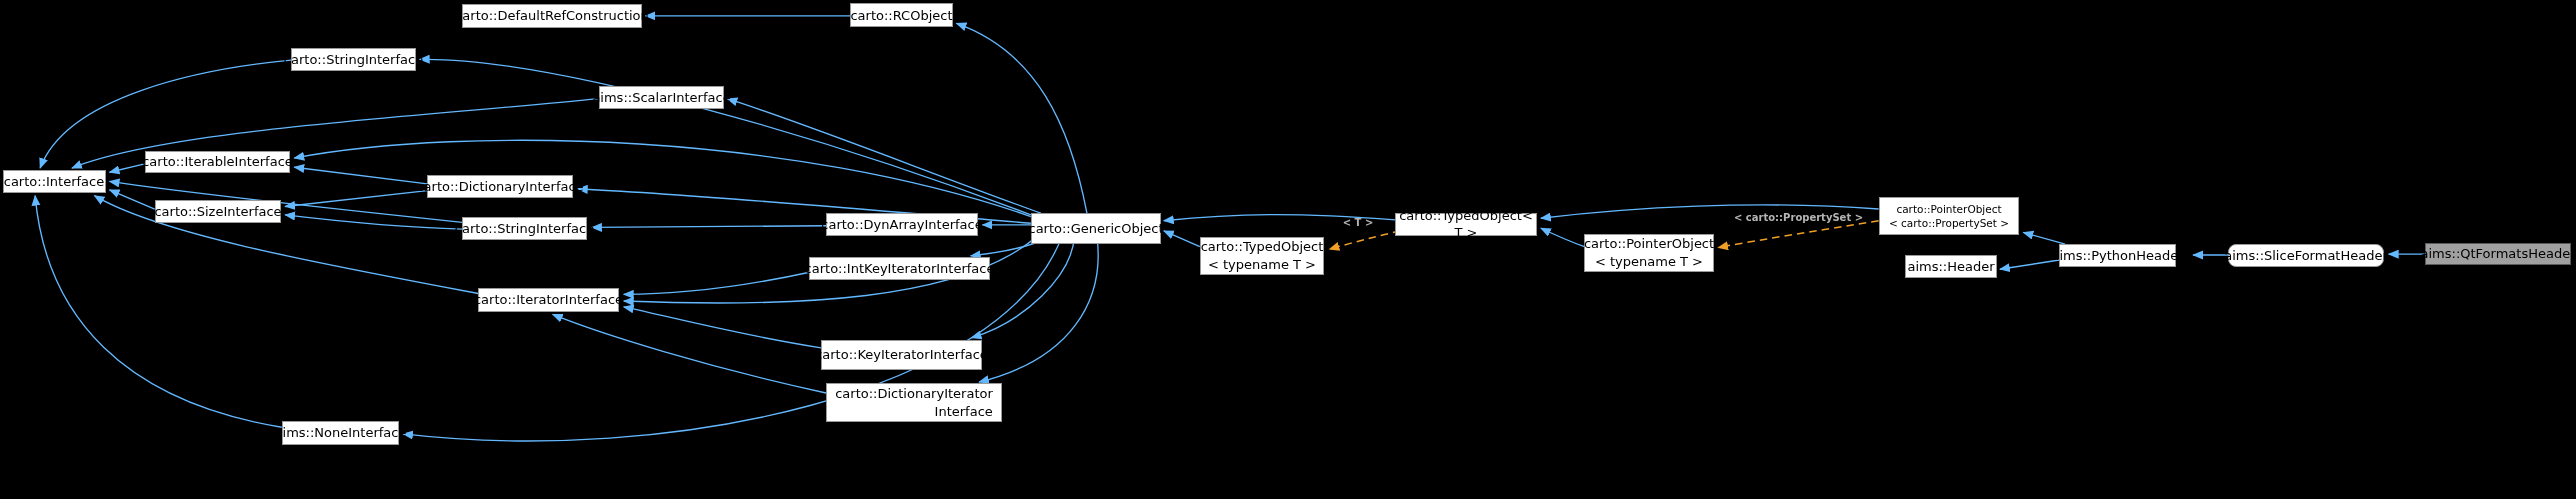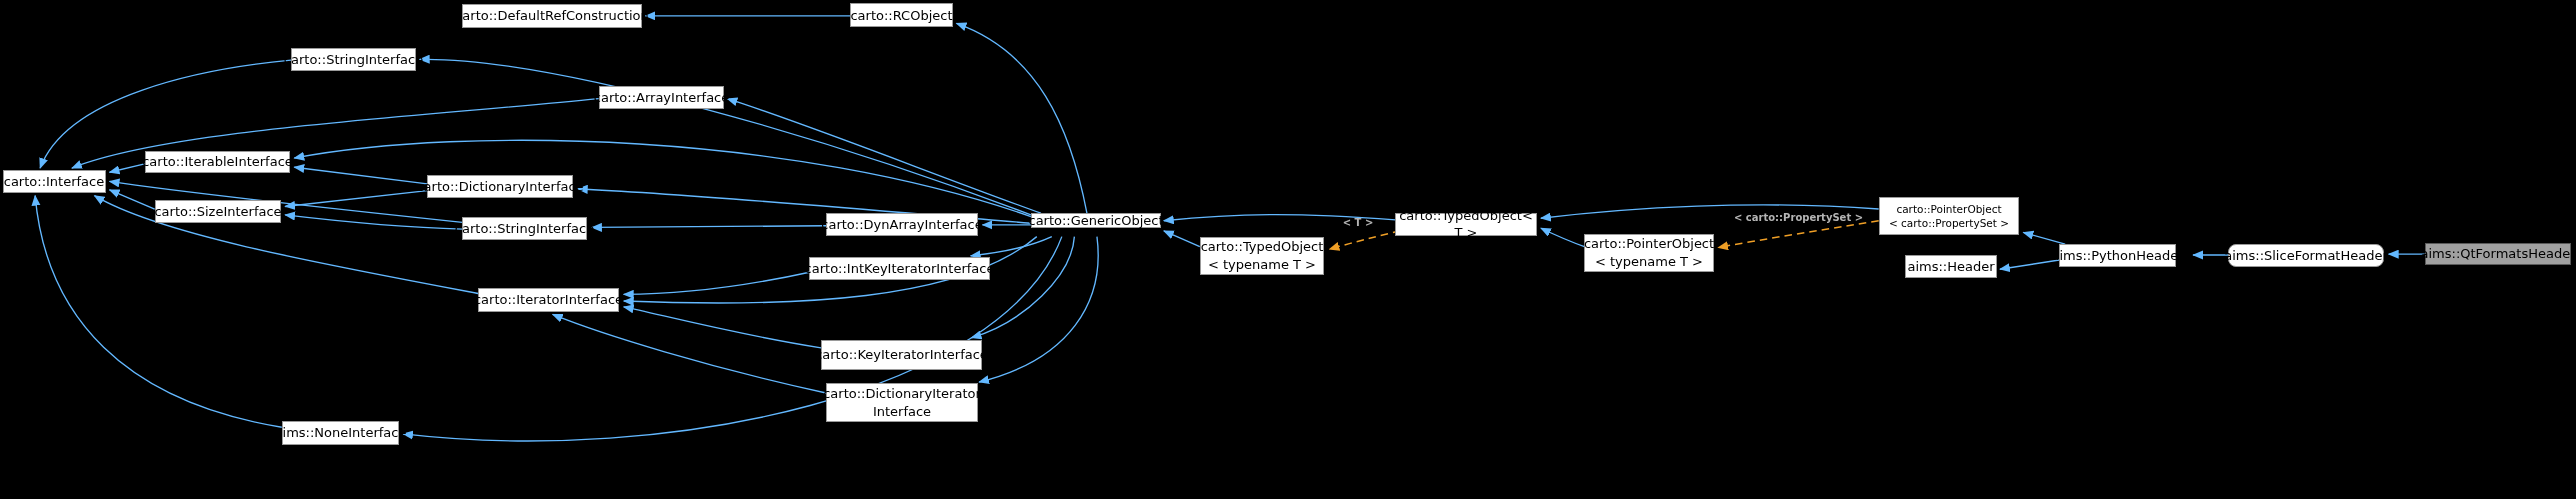--- a/index.html
+++ b/index.html
@@ -91,44 +91,44 @@
   </svg>
 
   <div class="node" style="left:2.5px;top:170px;width:103px;height:23.4px;">carto::Interface</div>
 
   <div class="node" style="left:291px;top:48px;width:125px;height:22.6px;">carto::StringInterface</div>
 
   <div class="node" style="left:462px;top:4.2px;width:180px;height:23.4px;">carto::DefaultRefConstruction</div>
 
   <div class="node" style="left:850px;top:3.3px;width:103px;height:24px;">carto::RCObject</div>
 
-  <div class="node" style="left:599px;top:86px;width:125px;height:22.6px;">carto::ArrayInterface</div>
+  <div class="node" style="left:599px;top:86px;width:125px;height:22.6px;">aims::ScalarInterface</div>
 
   <div class="node" style="left:145px;top:151px;width:145px;height:22px;">carto::IterableInterface</div>
 
   <div class="node" style="left:155px;top:200px;width:126px;height:22.6px;">carto::SizeInterface</div>
 
   <div class="node" style="left:427px;top:175px;width:146px;height:23.4px;">carto::DictionaryInterface</div>
 
   <div class="node" style="left:462px;top:217px;width:125px;height:22.6px;">carto::StringInterface</div>
 
   <div class="node" style="left:826px;top:213px;width:152px;height:23.4px;text-align:right;">carto::DynArrayInterface</div>
 
   <div class="node" style="left:809px;top:257px;width:181px;height:23.4px;">carto::IntKeyIteratorInterface</div>
 
   <div class="node" style="left:478px;top:288px;width:141px;height:24px;">carto::IteratorInterface</div>
 
   <div class="node" style="left:821px;top:340px;width:161px;height:30px;">carto::KeyIteratorInterface</div>
 
-  <div class="node" style="left:826px;top:383px;width:152px;height:39px;">carto::DictionaryIterator
+  <div class="node" style="left:826px;top:383px;width:176px;height:39px;text-align:right;">carto::DictionaryIterator
 Interface</div>
 
   <div class="node" style="left:282px;top:421px;width:117px;height:24px;">aims::NoneInterface</div>
 
-  <div class="node" style="left:1031px;top:213px;width:130px;height:15px;">carto::GenericObject</div>
+  <div class="node" style="left:1031px;top:213px;width:130px;height:31px;">carto::GenericObject</div>
 
   <div class="node" style="left:1200px;top:237px;width:124px;height:38px;">carto::TypedObject
 &lt; typename T &gt;</div>
 
   <div class="node" style="left:1395px;top:213px;width:142px;height:22.6px;">carto::TypedObject&lt; T &gt;</div>
 
   <div class="node" style="left:1584px;top:234px;width:130px;height:38px;">carto::PointerObject
 &lt; typename T &gt;</div>
 
   <div class="node" style="left:1879px;top:197px;width:140px;height:38px;font-size:10.5px;">carto::PointerObject

